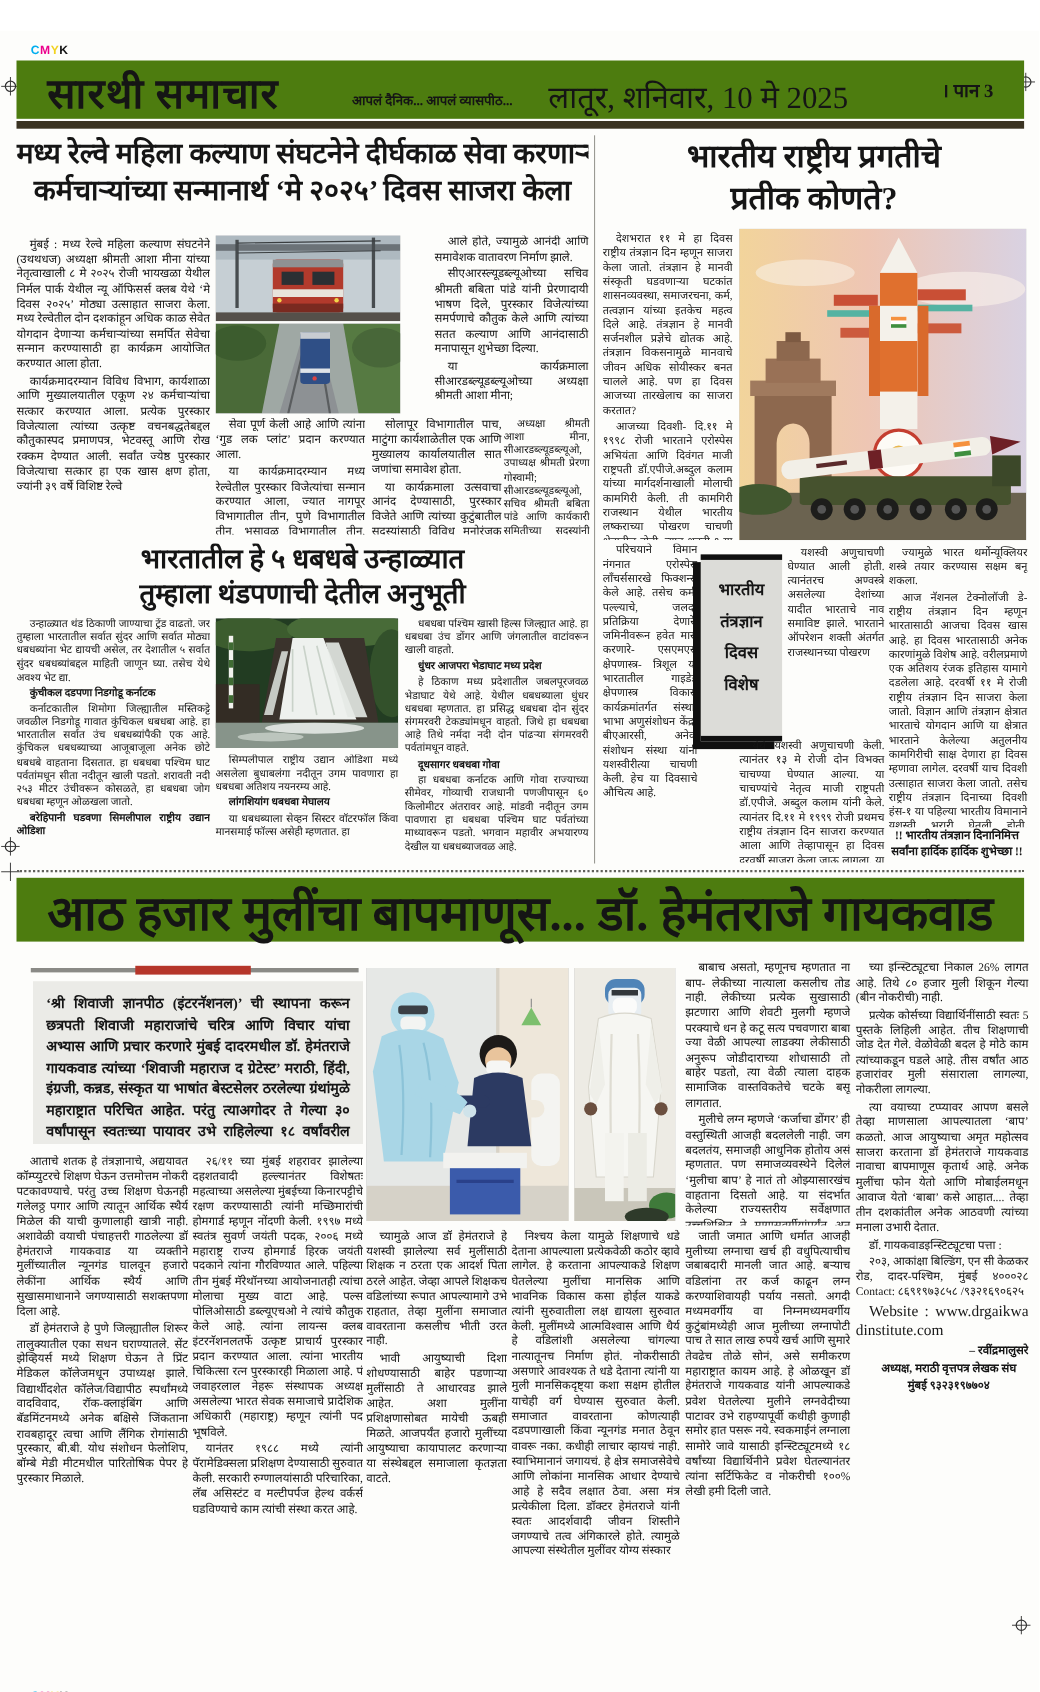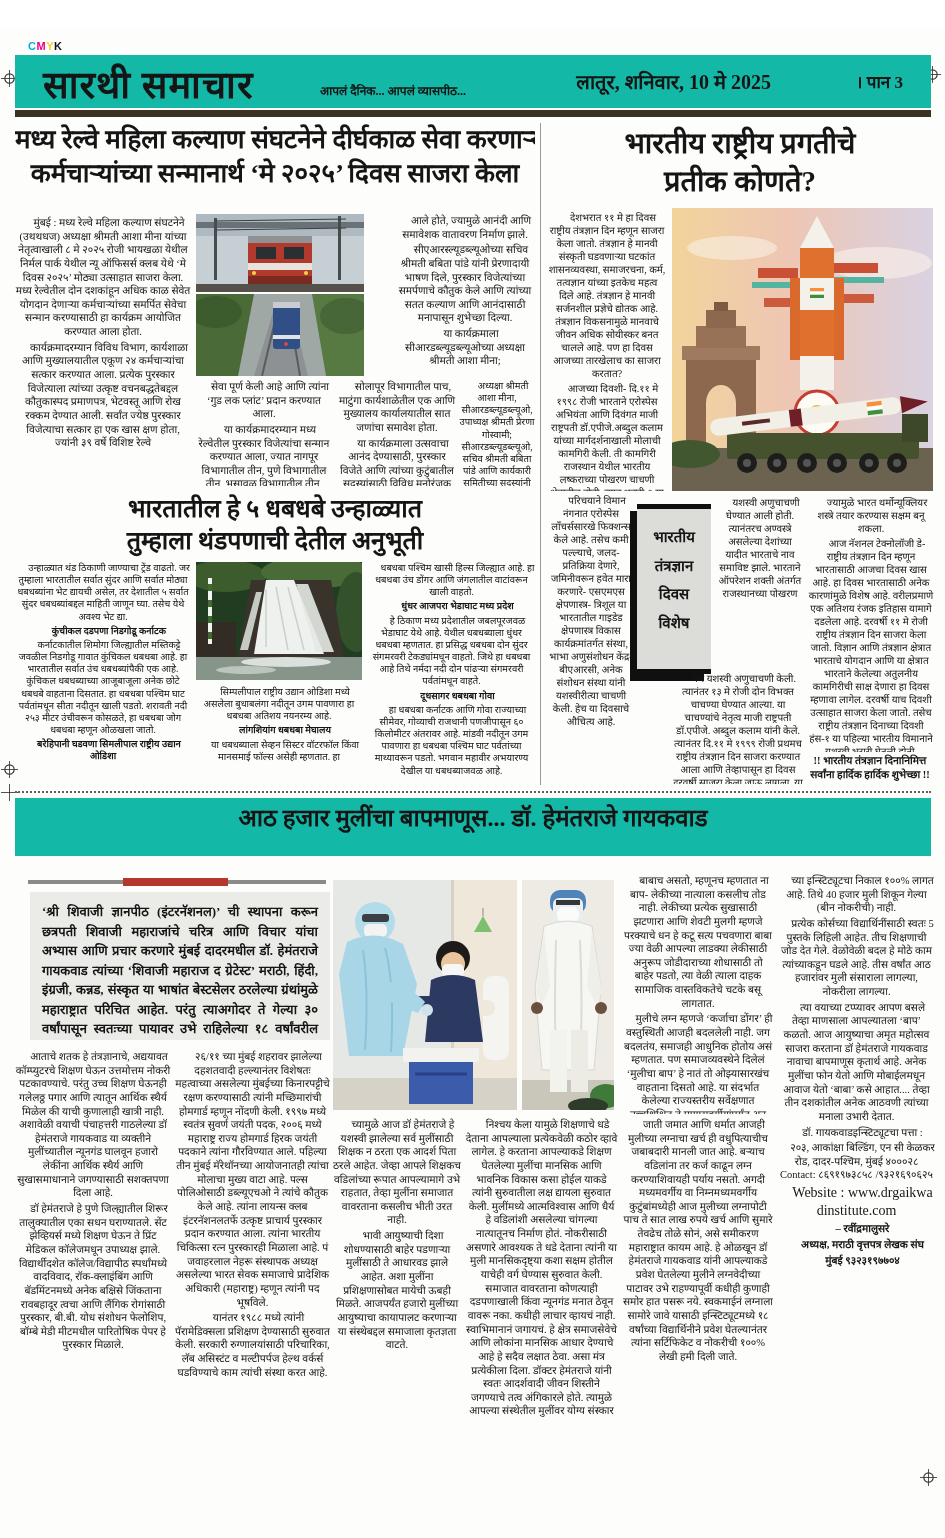--- a/index.html
+++ b/index.html
@@ -1,21 +1,21 @@
 <!DOCTYPE html>
 <html><head>
 <meta charset="utf-8">
 <style>
   html,body{margin:0;padding:0;background:#ffffff;}
   .page{position:relative;width:945px;height:1538px;background:#fdfdfb;overflow:hidden;
         font-family:"Liberation Serif","DejaVu Serif",serif;color:#151515;margin-top:28px;}
   .abs{position:absolute;}
-  .band{background:#14b8a6;}
+  .band{background:#4d7c0f;}
   .txt{font-size:10.5px;line-height:1.3;text-align:justify;overflow:hidden;}
-  .txt p{margin:0 0 2px 0;text-indent:12px;text-align:center;}
+  .txt p{margin:0 0 2px 0;text-indent:12px;}
   .t9 .txt, .t9{font-size:9.5px;line-height:1.28;}
   .sub{font-weight:bold;text-indent:12px;}
   .hl{font-weight:bold;text-align:center;line-height:1.22;white-space:nowrap;overflow:hidden;}
   .cmyk{font-family:"Liberation Sans","DejaVu Sans",sans-serif;font-weight:bold;font-size:11px;letter-spacing:.5px;}
   .cmyk .c{color:#00aeef}.cmyk .m{color:#ec008c}.cmyk .y{color:#f2d21f}.cmyk .k{color:#111}
   .rule-olive{background:#3a3322;}
   .vline{width:1px;background:#9a9a94;}
   .dots{border-top:2px dotted #61615c;}
   .photo{overflow:hidden;background:#ccc;}
   .photo svg{display:block;}
@@ -57,21 +57,21 @@
     </svg>
   <svg class="abs" style="left:920px;top:1441px" width="17" height="17" viewBox="0 0 20 20">
       <circle cx="10" cy="10" r="5.5" fill="none" stroke="#333" stroke-width="1.3"></circle>
       <line x1="10" y1="0" x2="10" y2="20" stroke="#333"></line>
       <line x1="0" y1="10" x2="20" y2="10" stroke="#333"></line>
     </svg>
 
   <div class="abs band" style="left:15px;top:27px;width:916px;height:53px">
     <span class="abs" style="left:28px;top:2px;font-size:38px;font-weight:bold;letter-spacing:1px">सारथी समाचार</span>
     <span class="abs" style="left:305px;top:27px;font-size:12px;font-weight:bold">आपलं दैनिक... आपलं व्यासपीठ...</span>
-    <span class="abs" style="right:160px;top:13px;font-size:20px;font-weight:bold">लातूर, शनिवार, 10 मे 2025</span>
+    <span class="abs" style="right:160px;top:13px;font-size:28px;font-weight:normal">लातूर, शनिवार, 10 मे 2025</span>
     <span class="abs" style="right:28px;top:15px;font-size:17px;font-weight:bold">। पान 3</span>
   </div>
   <div class="abs rule-olive" style="left:15px;top:82px;width:916px;height:7px"></div>
 
   <div class="abs vline" style="left:540px;top:95px;height:662px"></div>
 
   <div class="abs hl" style="left:15px;top:96px;width:520px;font-size:26px">मध्य रेल्वे महिला कल्याण संघटनेने दीर्घकाळ सेवा करणाऱ्या</div>
   <div class="abs hl" style="left:15px;top:130px;width:520px;font-size:26px">कर्मचाऱ्यांच्या सन्मानार्थ ‘मे २०२५’ दिवस साजरा केला</div>
 
   <div class="abs txt" style="left:15px;top:188px;width:176px;height:272px">
@@ -273,21 +273,21 @@
   <div class="abs txt t9" style="left:368px;top:534px;width:167px;height:224px">
     <p>धबधबा पश्चिम खासी हिल्स जिल्ह्यात आहे. हा धबधबा उंच डोंगर आणि जंगलातील वाटांवरून खाली वाहतो.</p>
     <p class="sub">धुंधर आजपरा भेडाघाट मध्य प्रदेश</p>
     <p>हे ठिकाण मध्य प्रदेशातील जबलपूरजवळ भेडाघाट येथे आहे. येथील धबधब्याला धुंधर धबधबा म्हणतात. हा प्रसिद्ध धबधबा दोन सुंदर संगमरवरी टेकड्यांमधून वाहतो. जिथे हा धबधबा आहे तिथे नर्मदा नदी दोन पांढऱ्या संगमरवरी पर्वतांमधून वाहते.</p>
     <p class="sub">दूधसागर धबधबा गोवा</p>
     <p>हा धबधबा कर्नाटक आणि गोवा राज्याच्या सीमेवर, गोव्याची राजधानी पणजीपासून ६० किलोमीटर अंतरावर आहे. मांडवी नदीतून उगम पावणारा हा धबधबा पश्चिम घाट पर्वतांच्या माथ्यावरून पडतो. भगवान महावीर अभयारण्य देखील या धबधब्याजवळ आहे.</p>
   </div>
 
   <div class="abs dots" style="left:15px;top:763px;width:916px;height:0"></div>
   <div class="abs band" style="left:15px;top:770px;width:916px;height:58px">
-    <div class="hl" style="font-size:24px;margin-top:6px">आठ हजार मुलींचा बापमाणूस... डॉ. हेमंतराजे गायकवाड</div>
+    <div class="hl" style="font-size:44px;margin-top:6px">आठ हजार मुलींचा बापमाणूस... डॉ. हेमंतराजे गायकवाड</div>
   </div>
 
   <div class="abs" style="left:28px;top:852px;width:298px;height:4px;background:#8a8a86">
     <div class="abs" style="left:95px;top:-2px;width:105px;height:8px;background:#b5362a"></div>
   </div>
   <div class="abs introbox" style="left:30px;top:864px;width:276px;height:128px">‘श्री शिवाजी ज्ञानपीठ (इंटरनॅशनल)’ ची स्थापना करून छत्रपती शिवाजी महाराजांचे चरित्र आणि विचार यांचा अभ्यास आणि प्रचार करणारे मुंबई दादरमधील डॉ. हेमंतराजे गायकवाड त्यांच्या ‘शिवाजी महाराज द ग्रेटेस्ट’ मराठी, हिंदी, इंग्रजी, कन्नड, संस्कृत या भाषांत बेस्टसेलर ठरलेल्या ग्रंथांमुळे महाराष्ट्रात परिचित आहेत. परंतु त्याअगोदर ते गेल्या ३० वर्षांपासून स्वतःच्या पायावर उभे राहिलेल्या १८ वर्षांवरील आठ हजाराहून अधिक कुटुंबवत्सल मुलींचे बाप बनले आहेत..... काय ? विश्वास नाही बसत का ? पण हे खरं आहे. आईविना पुरुषाने बाळाच्या पालकत्वाची जबाबदारी घेऊन जन्मापासून बाळ वाढविणे हे आपल्या समाजाला सवयीचे झाले आहे.</div>
 
   <div class="abs photo" style="left:333px;top:852px;width:184px;height:230px">
     <svg width="184" height="230" viewBox="0 0 184 230">
       <rect width="184" height="230" fill="#e6e8e6"></rect>
@@ -356,21 +356,21 @@
   </div>
   <div class="abs txt" style="left:623px;top:846px;width:150px;height:240px">
     <p>बाबाच असतो, म्हणूनच म्हणतात ना बाप- लेकीच्या नात्याला कसलीच तोड नाही. लेकीच्या प्रत्येक सुखासाठी झटणारा आणि शेवटी मुलगी म्हणजे परक्याचे धन हे कटू सत्य पचवणारा बाबा ज्या वेळी आपल्या लाडक्या लेकीसाठी अनुरूप जोडीदाराच्या शोधासाठी तो बाहेर पडतो, त्या वेळी त्याला दाहक सामाजिक वास्तविकतेचे चटके बसू लागतात.</p>
     <p>मुलीचे लग्न म्हणजे ‘कर्जाचा डोंगर’ ही वस्तुस्थिती आजही बदललेली नाही. जग बदलतंय, समाजही आधुनिक होतोय असं म्हणतात. पण समाजव्यवस्थेने दिलेलं ‘मुलीचा बाप’ हे नातं तो ओझ्यासारखंच वाहताना दिसतो आहे. या संदर्भात केलेल्या राज्यस्तरीय सर्वेक्षणात उच्चशिक्षित ते मागासवर्गीयांपर्यंत अन् सधन ते दारिद्र्यरेषेखालच्या कुटुंबापर्यंत लग्नाचा खर्च मुलीच्या वडिलांनाच करावा लागत असल्याचे दिसतेय.</p>
   </div>
   <div class="abs txt" style="left:623px;top:1090px;width:150px;height:444px">
     <p>जाती जमात आणि धर्मात आजही मुलीच्या लग्नाचा खर्च ही वधुपित्याचीच जबाबदारी मानली जात आहे. बऱ्याच वडिलांना तर कर्ज काढून लग्न करण्याशिवायही पर्याय नसतो. अगदी मध्यमवर्गीय वा निम्नमध्यमवर्गीय कुटुंबांमध्येही आज मुलीच्या लग्नापोटी पाच ते सात लाख रुपये खर्च आणि सुमारे तेवढेच तोळे सोनं, असे समीकरण महाराष्ट्रात कायम आहे. हे ओळखून डॉ हेमंतराजे गायकवाड यांनी आपल्याकडे प्रवेश घेतलेल्या मुलीने लग्नवेदीच्या पाटावर उभे राहण्यापूर्वी कधीही कुणाही समोर हात पसरू नये. स्वकमाईनं लग्नाला सामोरे जावे यासाठी इन्स्टिट्यूटमध्ये १८ वर्षांच्या विद्यार्थिनीने प्रवेश घेतल्यानंतर त्यांना सर्टिफिकेट व नोकरीची १००% लेखी हमी दिली जाते.</p>
   </div>
 
   <div class="abs txt" style="left:778px;top:846px;width:157px;height:640px">
-    <p>च्या इन्स्टिट्यूटचा निकाल १००% लागत आहे. तिथे 40 हजार मुली शिकून गेल्या (बीन नोकरीची) नाही.</p>
+    <p>च्या इन्स्टिट्यूटचा निकाल 26% लागत आहे. तिथे ८० हजार मुली शिकून गेल्या (बीन नोकरीची) नाही.</p>
     <p>प्रत्येक कोर्सच्या विद्यार्थिनींसाठी स्वतः 5 पुस्तके लिहिली आहेत. तीच शिक्षणाची जोड देत गेले. वेळोवेळी बदल हे मोठे काम त्यांच्याकडून घडले आहे. तीस वर्षांत आठ हजारांवर मुली संसाराला लागल्या, नोकरीला लागल्या.</p>
     <p>त्या वयाच्या टप्प्यावर आपण बसले तेव्हा माणसाला आपल्यातला ‘बाप’ कळतो. आज आयुष्याचा अमृत महोत्सव साजरा करताना डॉ हेमंतराजे गायकवाड नावाचा बापमाणूस कृतार्थ आहे. अनेक मुलींचा फोन येतो आणि मोबाईलमधून आवाज येतो ‘बाबा’ कसे आहात.... तेव्हा तीन दशकांतील अनेक आठवणी त्यांच्या मनाला उभारी देतात.</p>
     <p>डॉ. गायकवाडइन्स्टिट्यूटचा पत्ता :</p>
     <p>२०३, आकांक्षा बिल्डिंग, एन सी केळकर रोड, दादर-पश्चिम, मुंबई ४०००२८ Contact: ८६९१९७३८५८ /९३२१६९०६२५</p>
     <p class="web latin">Website : www.drgaikwadinstitute.com</p>
     <p class="sig">– रवींद्रमालुसरे</p>
     <p class="sigc">अध्यक्ष, मराठी वृत्तपत्र लेखक संघ</p>
     <p class="sigc">मुंबई ९३२३१९७७०४</p>
   </div>
 

